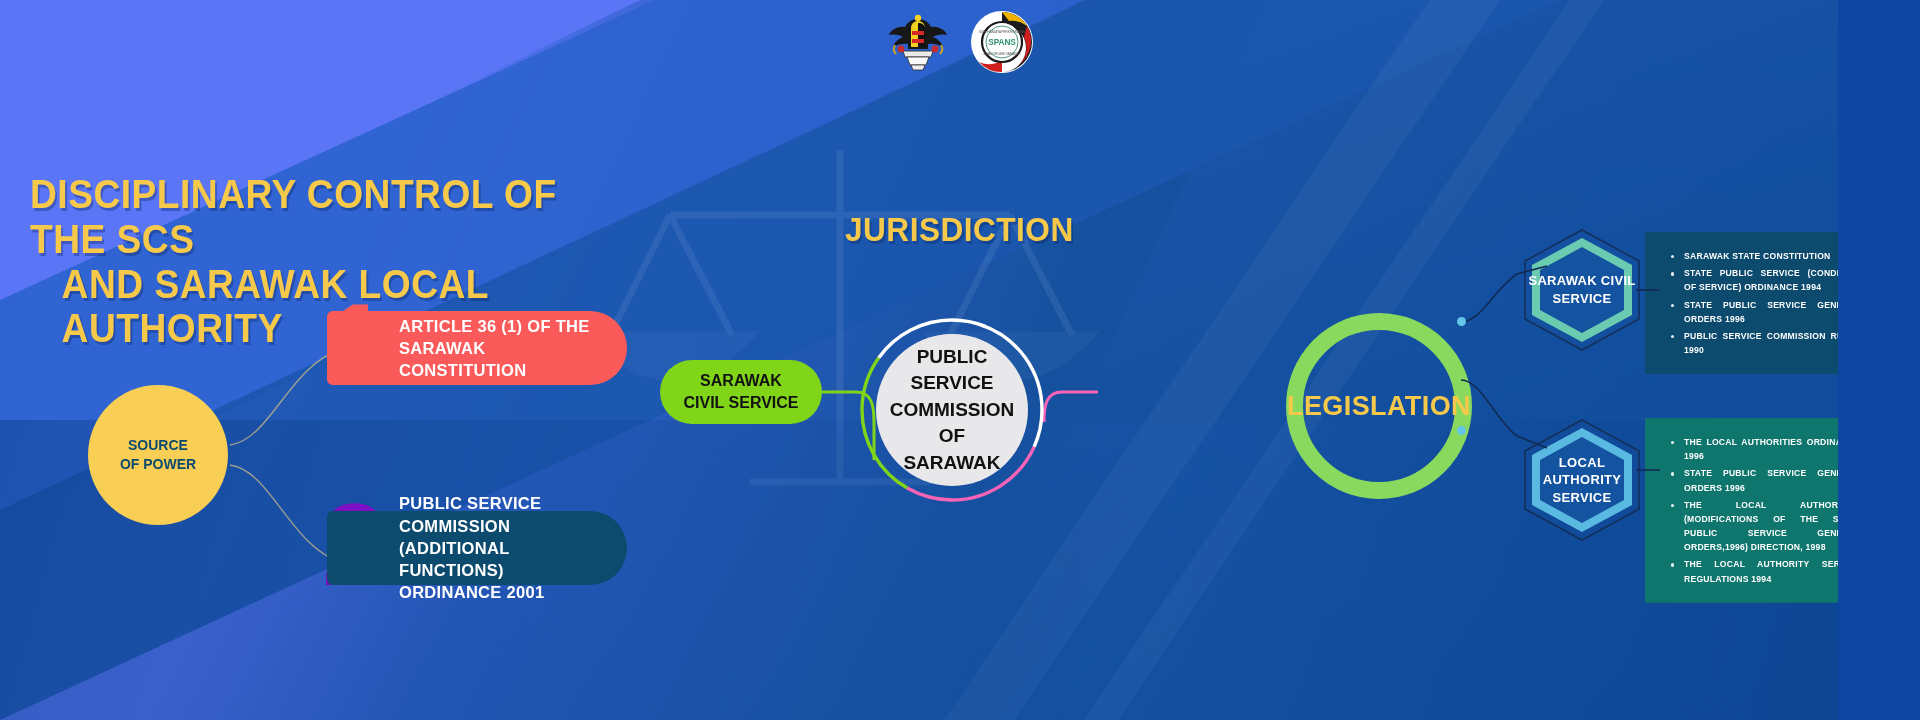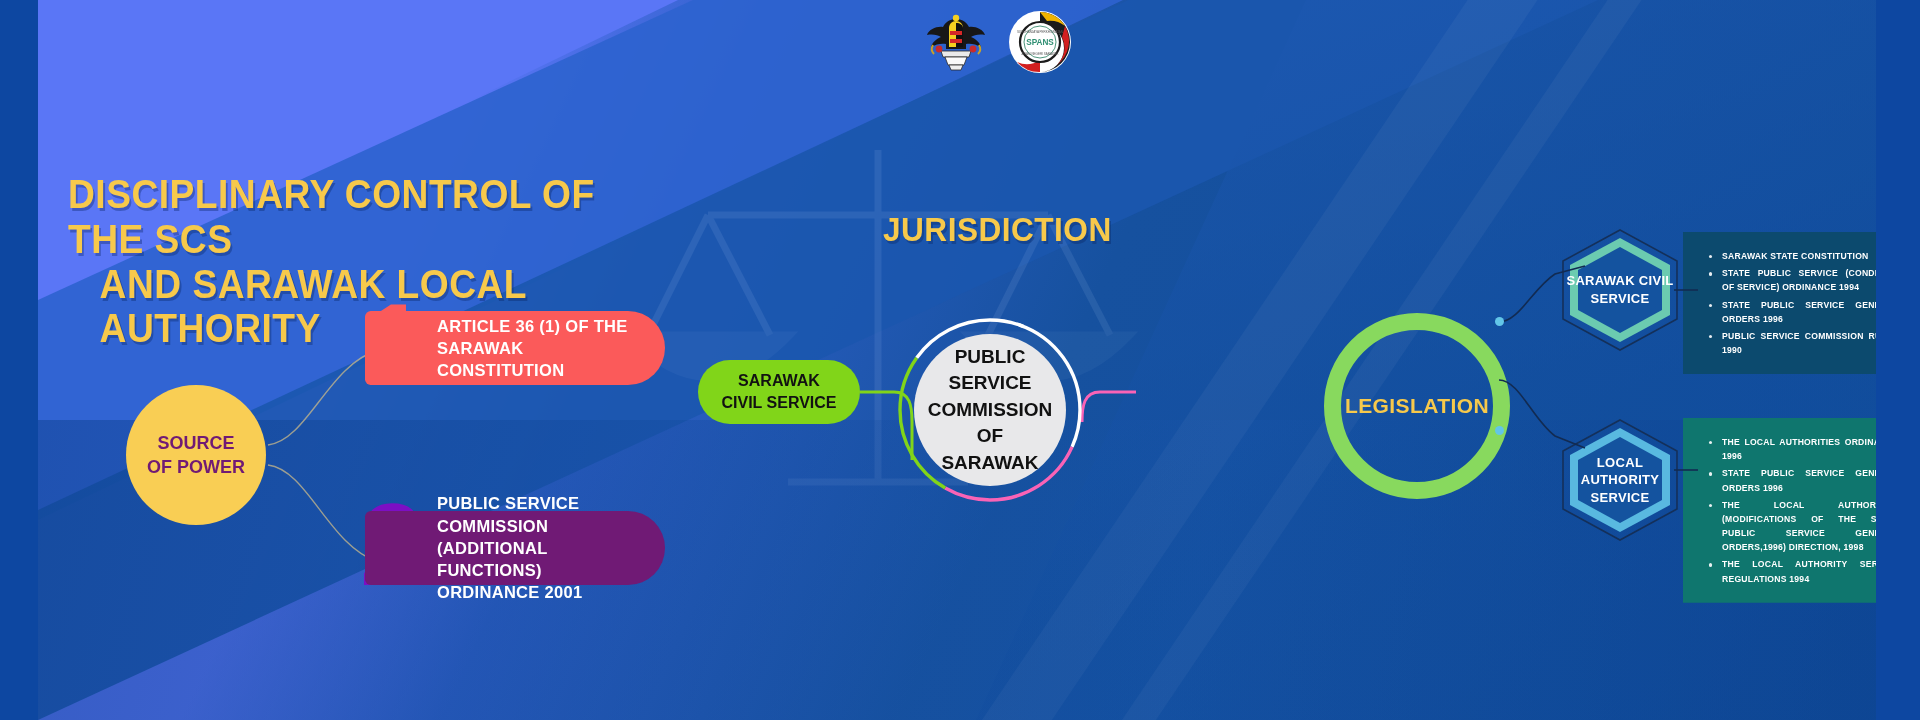--- a/index.html
+++ b/index.html
@@ -4,21 +4,20 @@
 <style>
   html,body{margin:0;padding:0;background:#0d47a1;}
   *{box-sizing:border-box;}
   body{font-family:"Liberation Sans",sans-serif;}
 
   #stage{
     position:relative;
     width:1838px;height:720px;
     overflow:hidden;
     background:#1256ab;
-    margin-left:38px;
   }
 
   
   .bg-base{
     position:absolute;inset:0;
     background:linear-gradient(115deg,#5a76f6 0%,#5a76f6 22%,#2d5fc6 34%,#16519f 55%,#0f4c9c 100%);
   }
   .bg-wedge-a{
     position:absolute;left:0;top:0;width:1100px;height:720px;
     background:#5a76f6;
@@ -78,33 +77,33 @@
     transform-origin:left center;
   }
   #left-heading{left:30px;top:172px;width:620px;font-size:40px;}
   #jur-heading{left:845px;top:210px;font-size:34px;}
 
   
   .circle-source{
     position:absolute;left:88px;top:385px;width:140px;height:140px;border-radius:50%;
     background:#f9ce54;
     display:flex;align-items:center;justify-content:center;text-align:center;
-    color:#701a75;font-weight:bold;font-size:18px;line-height:1.35;
+    color:#0c4a6e;font-weight:bold;font-size:14px;line-height:1.35;
   }
   .pill-item{
     position:absolute;height:74px;
     display:flex;align-items:center;justify-content:center;
     color:#ffffff;text-align:left;font-weight:bold;
     font-family:"Liberation Sans Narrow","Liberation Sans",sans-serif;
     font-size:16.5px;line-height:1.35;letter-spacing:.3px;
     border-radius:6px 38px 38px 6px;
     padding:0 26px 0 72px;
   }
   #pill-1{left:327px;top:311px;width:300px;background:#fb5a5a;}
-  #pill-2{left:327px;top:511px;width:300px;background:#701a75;border-radius:6px 38px 38px 6px;}
+  #pill-2{left:327px;top:511px;width:300px;background:#0c4a6e;border-radius:6px 38px 38px 6px;}
   .big-num{
     position:absolute;
     font-family:"Liberation Sans Narrow","Liberation Sans",sans-serif;
     font-weight:bold;font-size:116px;line-height:1;
     z-index:0;
   }
   #num-1{left:325px;top:287px;color:#fb5a5a;}
   #num-2{left:322px;top:487px;color:#7d0fc4;}
 
   .connector{position:absolute;stroke:#c9b98a;stroke-width:1.4;fill:none;opacity:.75;}
@@ -128,21 +127,21 @@
   #pill-scs{left:660px;top:360px;width:162px;background:#81d519;}
   #pill-sla{left:1082px;top:360px;width:166px;background:#fa63b6;}
 
   
   .leg-ring{
     position:absolute;left:1286px;top:313px;width:186px;height:186px;border-radius:50%;
     border:17px solid #88d95e;
     display:flex;align-items:center;justify-content:center;
   }
   .leg-label{
-    color:#f7c94b;font-weight:bold;font-size:21px;letter-spacing:.4px;
+    color:#f7c94b;font-weight:bold;font-size:27px;letter-spacing:.4px;
     font-family:"Liberation Sans Narrow","Liberation Sans",sans-serif;
   }
 
   .hexwrap{position:absolute;width:120px;height:124px;}
   .hex-outline,.hex-fill{position:absolute;inset:0;}
   .hex-label{
     position:absolute;inset:0;display:flex;align-items:center;justify-content:center;
     text-align:center;color:#fff;font-weight:bold;font-size:13px;line-height:1.35;
     font-family:"Liberation Sans Narrow","Liberation Sans",sans-serif;
     letter-spacing:.3px;

